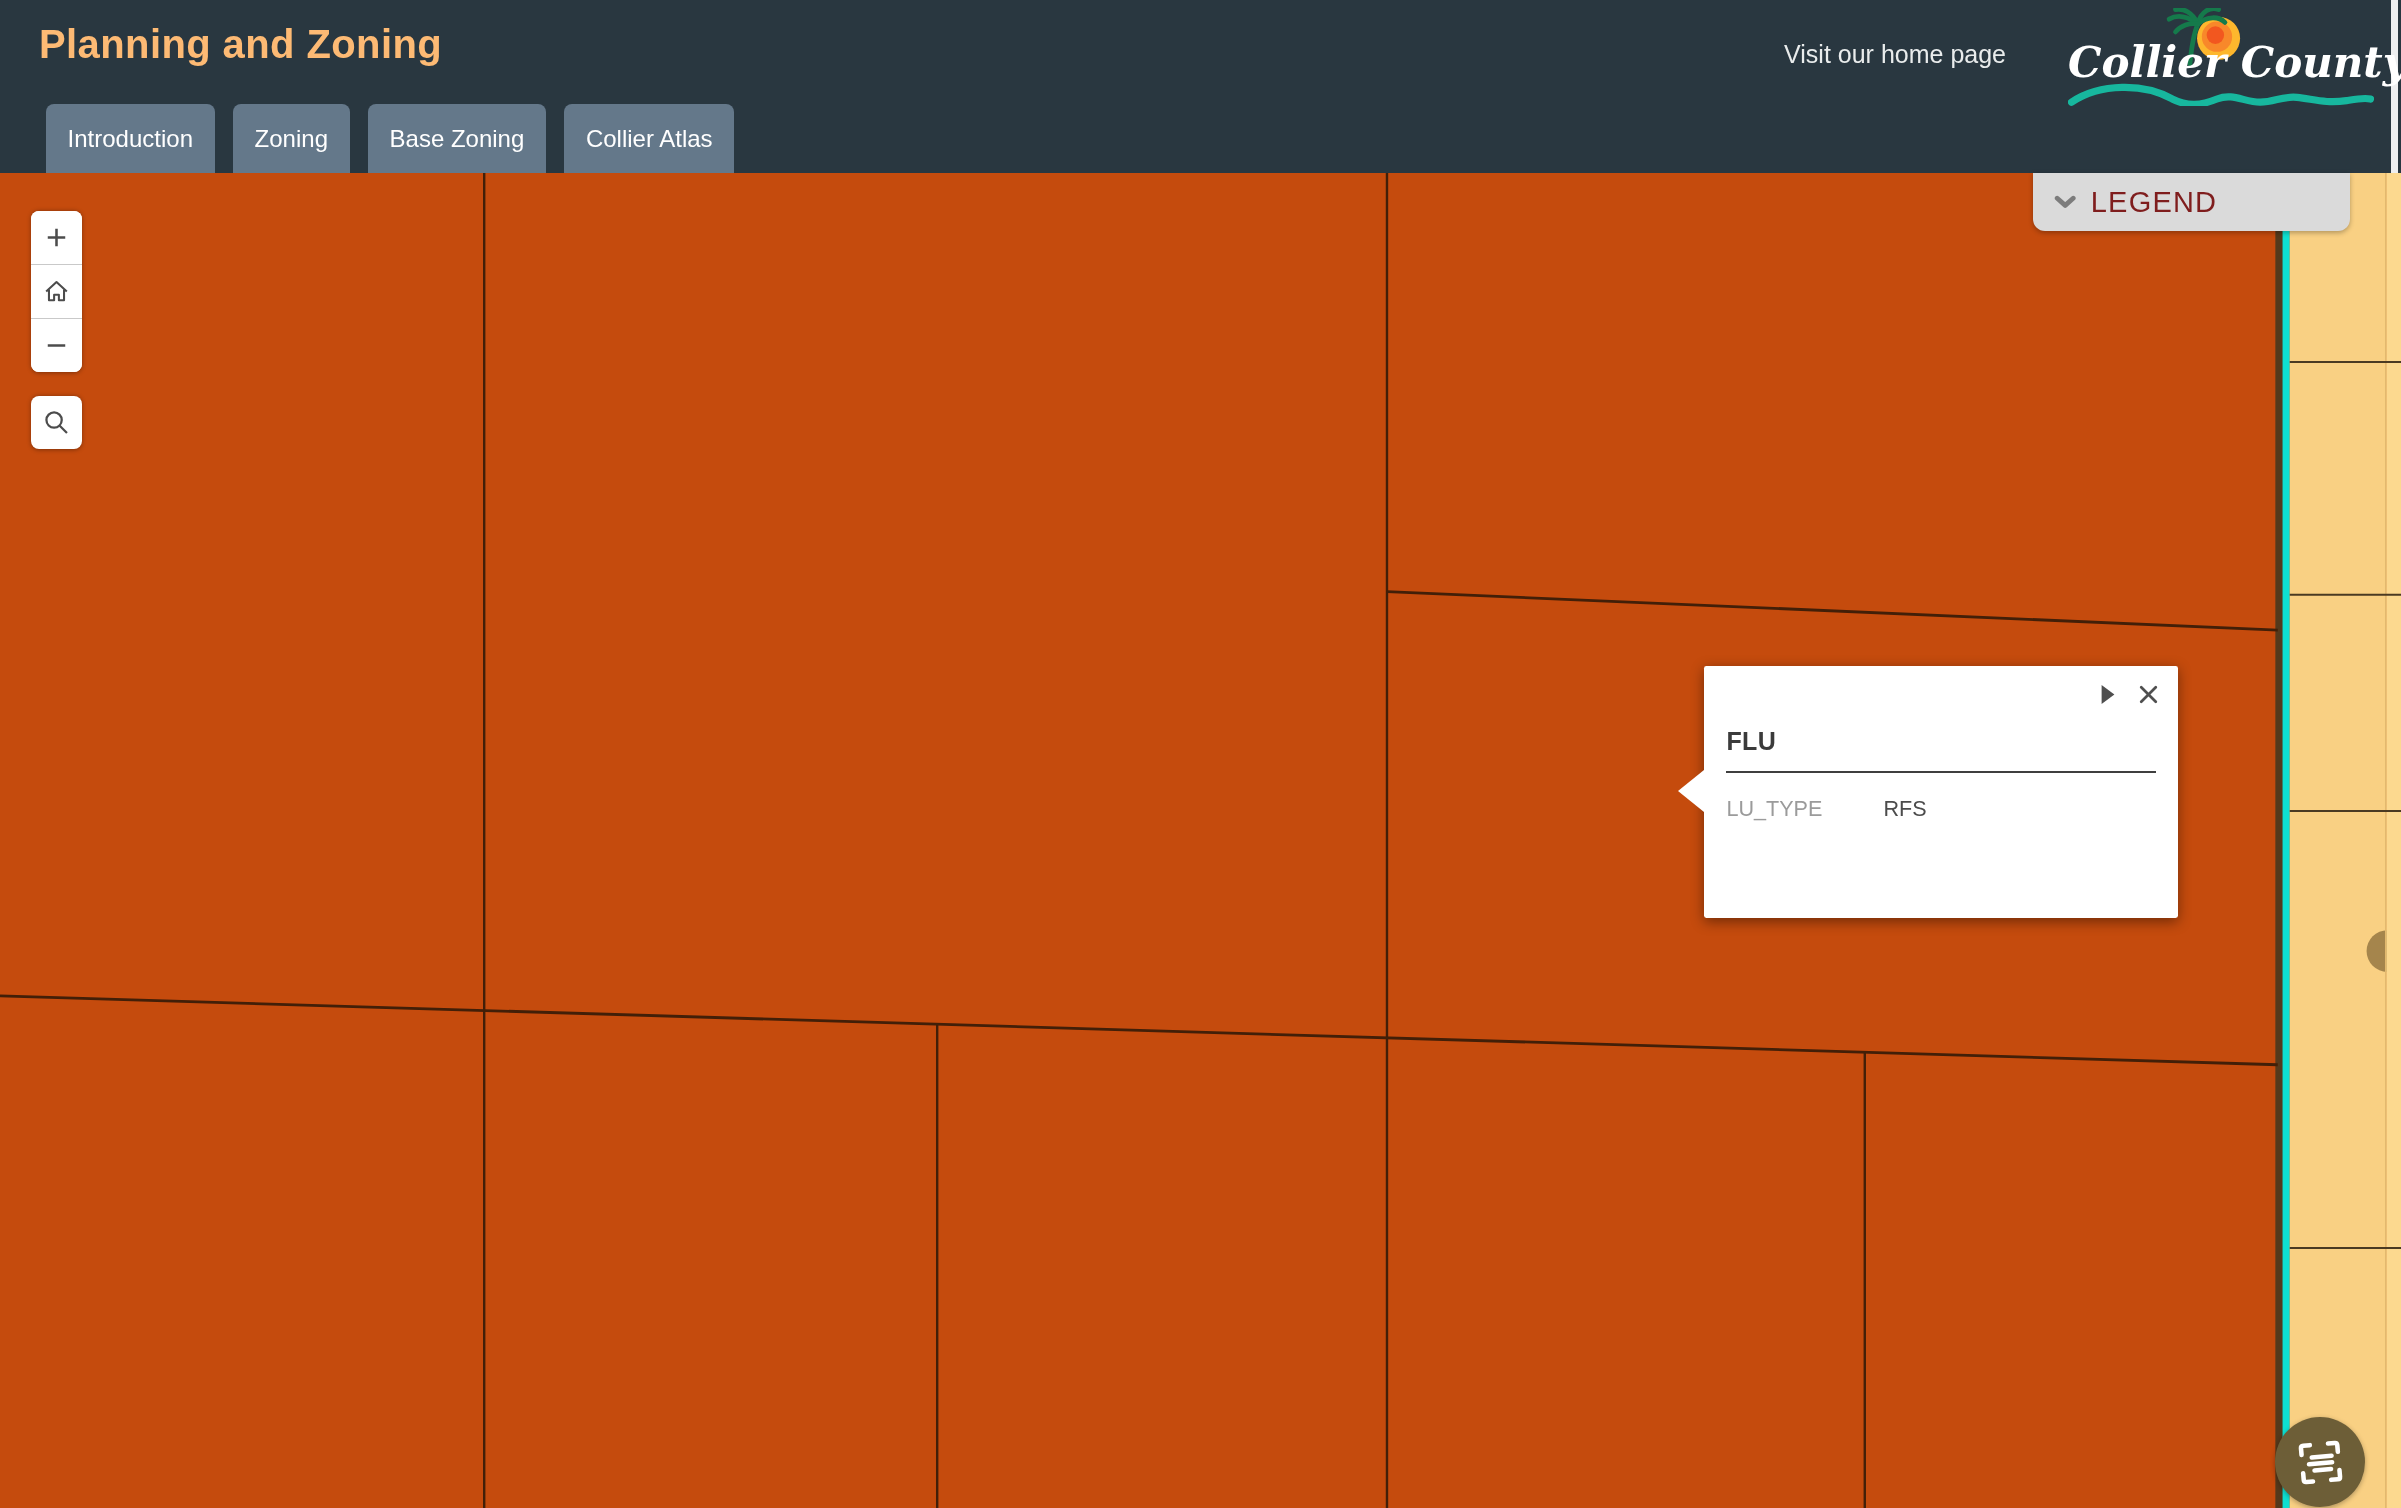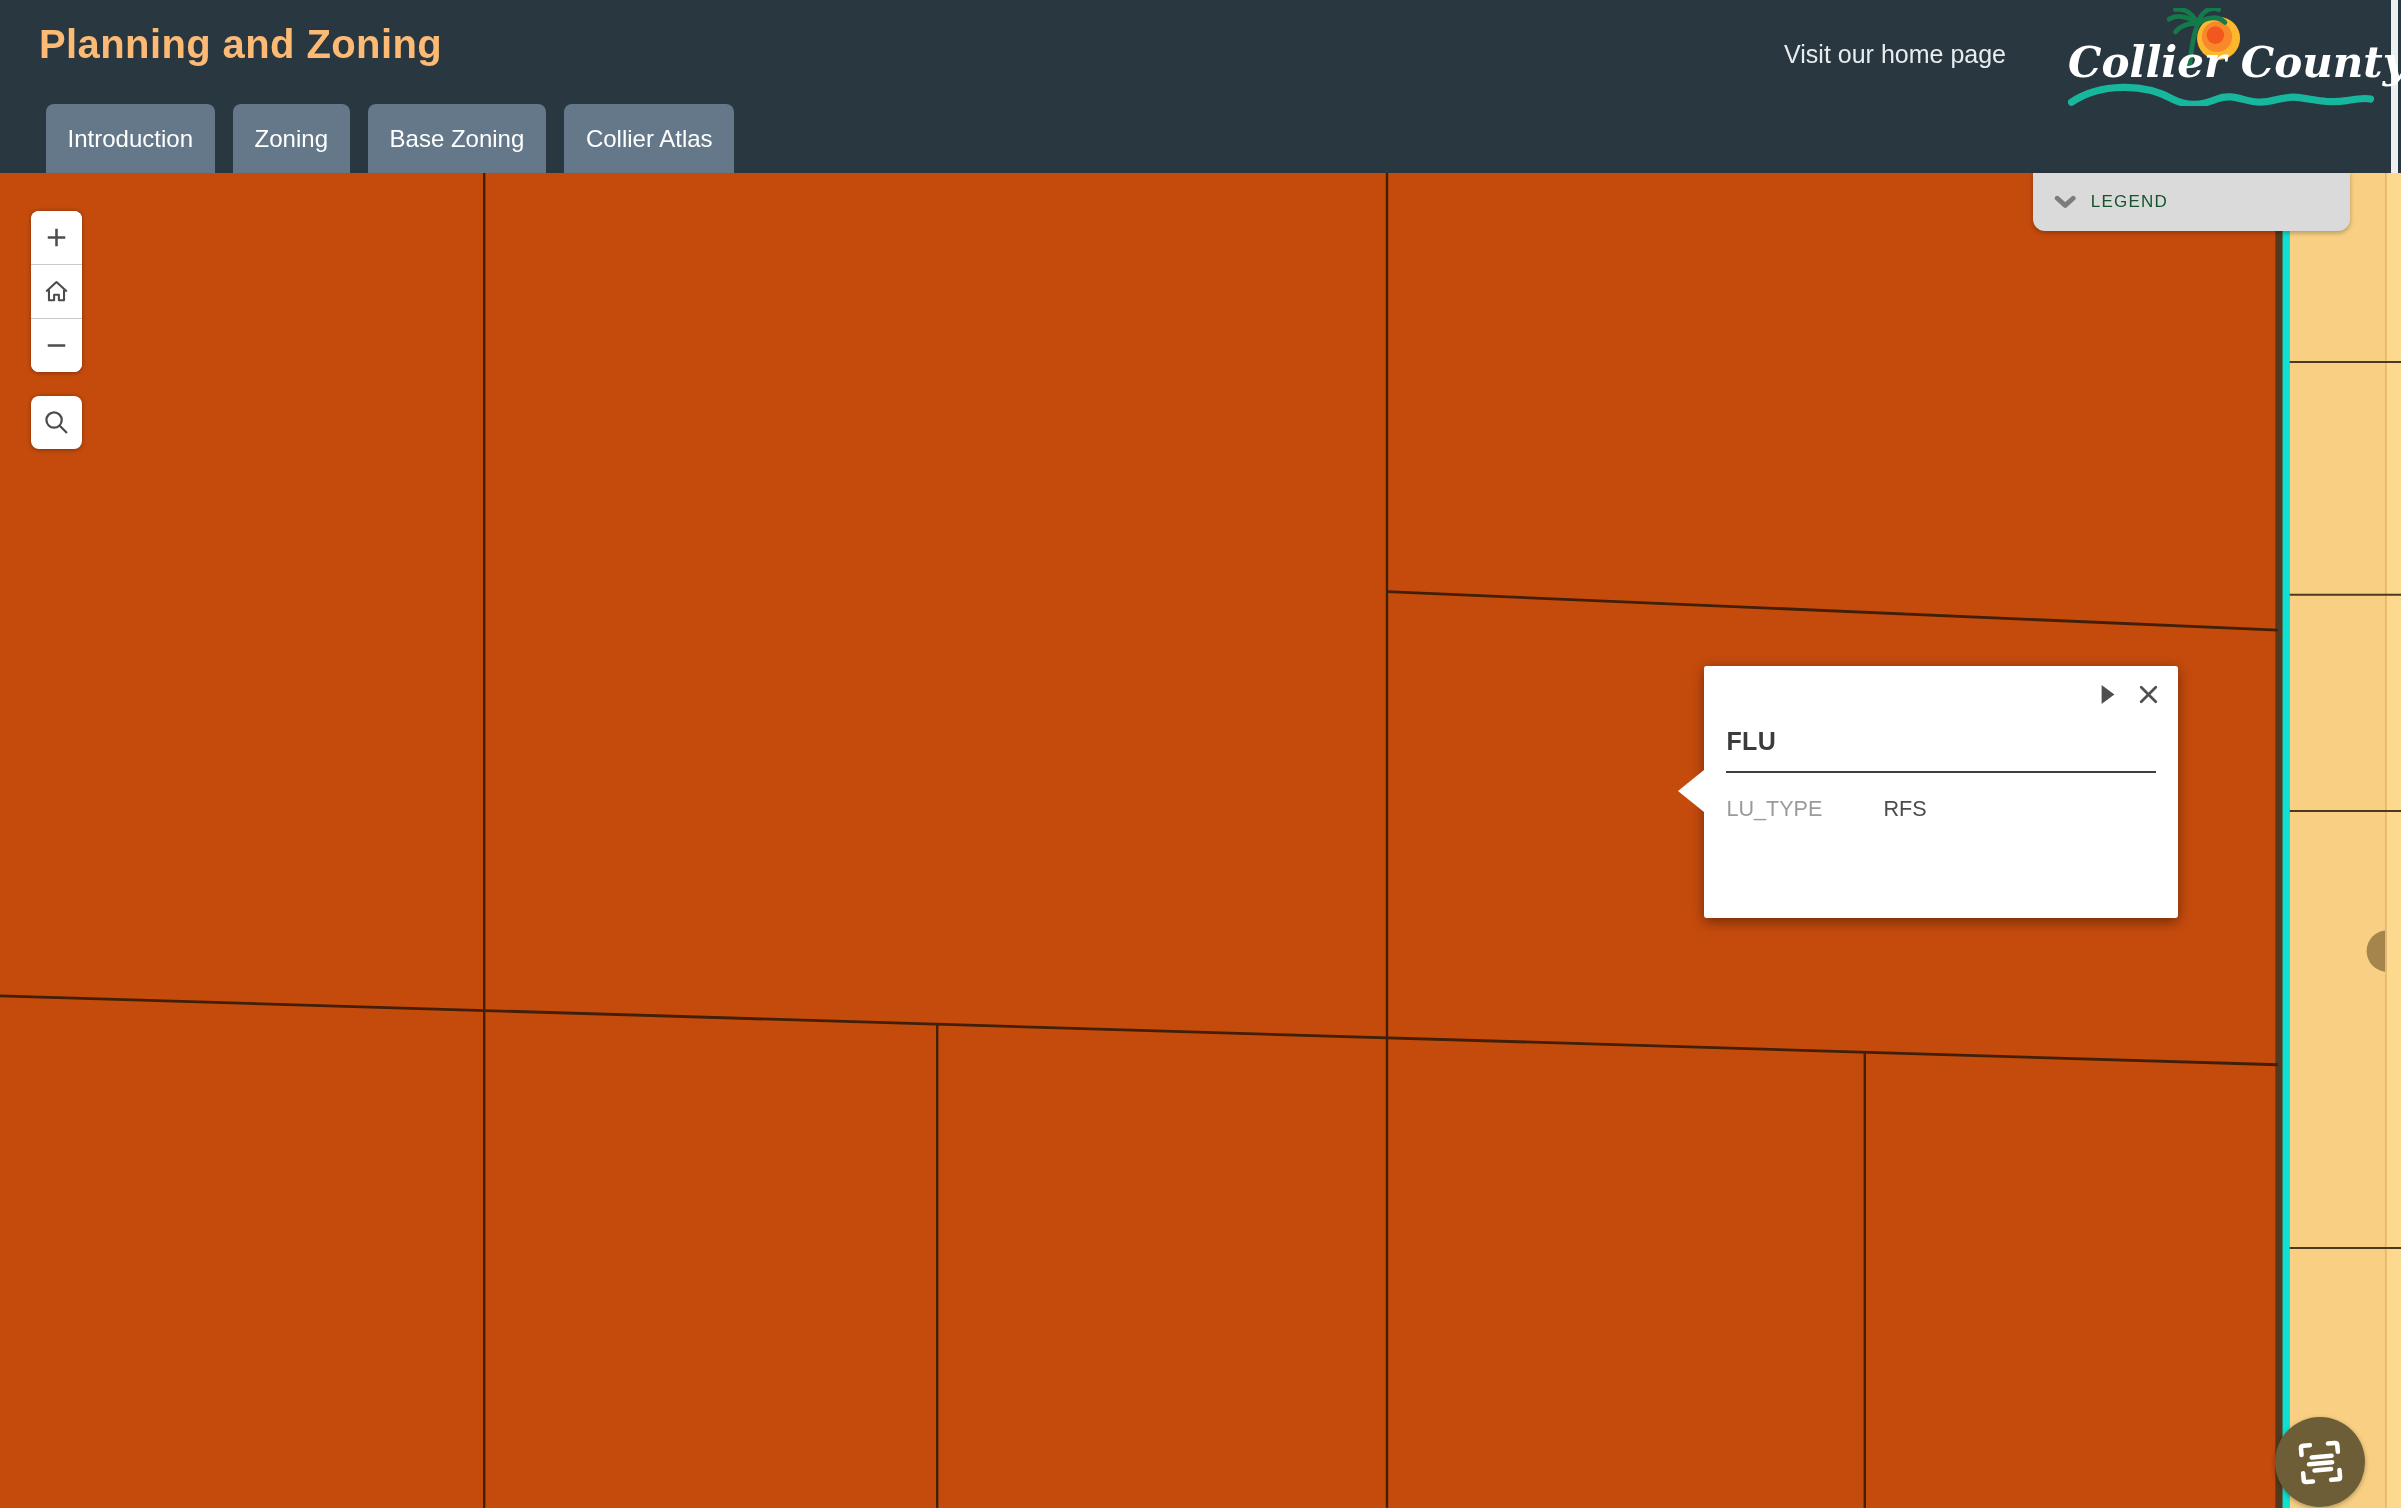--- a/index.html
+++ b/index.html
@@ -36,21 +36,21 @@
     padding:0;display:flex;align-items:center;justify-content:center;}
   .ctl-sep{height:0.8px;background:#c9c9c9;}
   .search-btn{position:absolute;left:31px;top:223px;width:51px;height:53px;background:#fff;border:none;
     border-radius:8px;box-shadow:0 0.8px 4px rgba(0,0,0,.35);cursor:pointer;
     display:flex;align-items:center;justify-content:center;}
 
   
   .legend{position:absolute;left:2033px;top:0;width:317px;height:58px;background:#dadada;
     border-radius:0 0 12px 12px;box-shadow:0 1.6px 4.8px rgba(0,0,0,.28);cursor:pointer;
     display:flex;align-items:center;padding-left:21px;box-sizing:border-box;gap:14.4px;}
-  .legend-label{font-size:17px;color:#14532d;letter-spacing:1.2px;font-weight:500;}
+  .legend-label{font-size:29px;color:#7f1d1d;letter-spacing:1.2px;font-weight:500;}
 
   
   .popup{position:absolute;left:1704px;top:493px;width:474px;height:252px;background:#fff;
     border-radius:2.4px;box-shadow:0 3.2px 12.8px rgba(0,0,0,.42);}
   .popup-tail{position:absolute;left:-25.6px;top:104px;width:0;height:0;
     border-top:21.6px solid transparent;border-bottom:21.6px solid transparent;border-right:26.4px solid #fff;}
   .popup-actions{position:absolute;top:17.6px;right:19px;display:flex;align-items:center;gap:22.4px;}
   .icon-btn{background:none;border:none;padding:0;cursor:pointer;display:flex;align-items:center;}
   .popup-title{position:absolute;left:22.4px;top:61px;font-size:25px;font-weight:700;color:#3b3b3b;letter-spacing:0.4px;}
   .popup-divider{position:absolute;left:22.4px;right:22.4px;top:105px;height:1.6px;background:#3f3f3f;}

